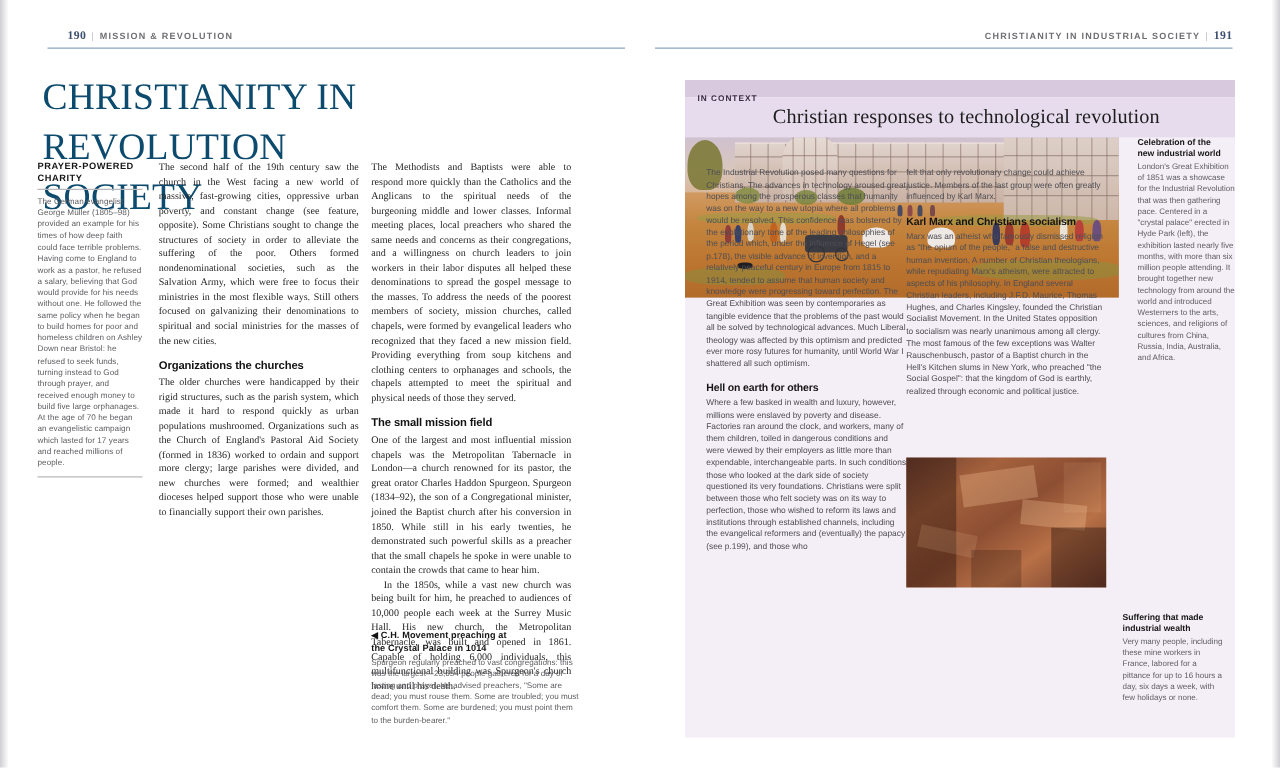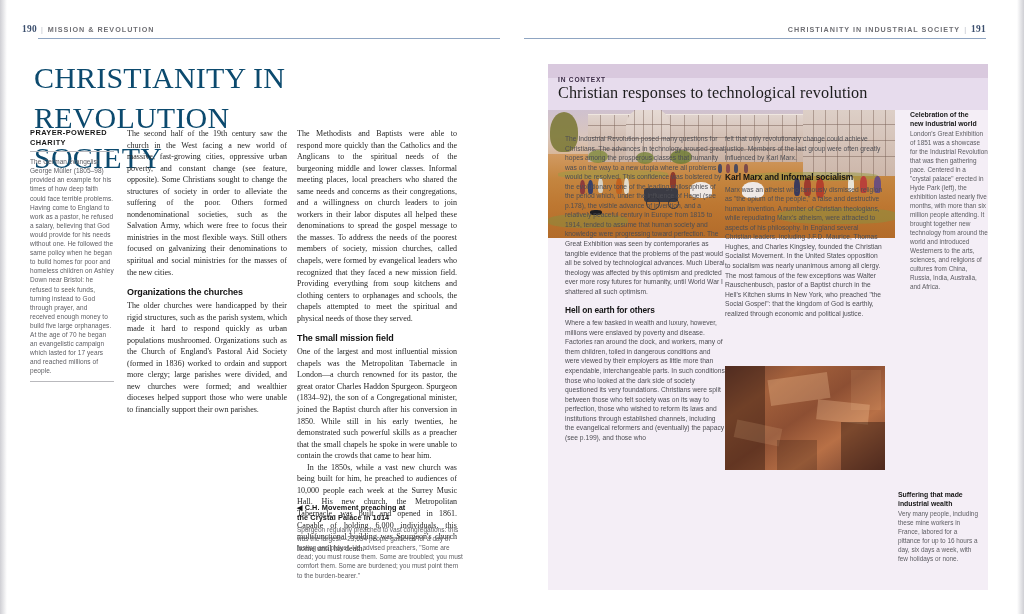--- a/index.html
+++ b/index.html
@@ -13,21 +13,21 @@
   .page { position:absolute; inset:0; }
 
   
   .runhead {
     position:absolute; top:24px; font-size:7.2px; letter-spacing:1.0px;
     color:#6f6f74; text-transform:uppercase; font-weight:600;
   }
   .runhead .folio { color:#3c4f6e; font-weight:700; font-size:9.4px; letter-spacing:0.3px;
                     font-family:"Liberation Serif", serif; }
   .runhead .sep { color:#b8bcc6; margin:0 4px; font-weight:400; }
-  .runhead-left { left:22px; }
+  .runhead-left { left:54px; }
   .runhead-right { right:38px;text-align:right; }
   .rule {
     position:absolute; top:38px; height:1px; background:#8fa5c2;
   }
   .rule-left { left:38px; width:462px; }
   .rule-right { right:38px; width:462px; }
 
   
   .left-page { position:absolute; left:0; top:0; width:512px; height:614px; }
 
@@ -85,21 +85,21 @@
     position:absolute; left:36px; top:64px; width:440px;
   }
   .incontext-bar {
     background:#d9c9de; height:14px; padding:3.5px 0 0 10px;
   }
   .incontext-bar span {
     font-size:6.6px; font-weight:700; letter-spacing:0.8px; color:#3b2b45;
     text-transform:uppercase;
   }
   .incontext-title {
-    background:#e7dced; padding:6px 0 7px 10px;
+    background:#e7dced; padding:6px 0 7px 10px;text-align:center;
   }
   .incontext-title span {
     font-family:"Liberation Serif", serif;
     font-size:16.2px; color:#1d1d1d; letter-spacing:0.1px;
   }
 
   .feature-body {
     position:absolute; left:36px; top:110px; width:440px; bottom:24px;
     background:#f4eef6;
   }
@@ -334,21 +334,21 @@
     </div>
 
     <div class="fcol f1">
       <p>The Industrial Revolution posed many questions for Christians. The advances in technology aroused great hopes among the prosperous classes that humanity was on the way to a new utopia where all problems would be resolved. This confidence was bolstered by the evolutionary tone of the leading philosophies of the period which, under the influence of Hegel (see p.178), the visible advance of invention, and a relatively peaceful century in Europe from 1815 to 1914, tended to assume that human society and knowledge were progressing toward perfection. The Great Exhibition was seen by contemporaries as tangible evidence that the problems of the past would all be solved by technological advances. Much Liberal theology was affected by this optimism and predicted ever more rosy futures for humanity, until World War I shattered all such optimism.</p>
       <h3>Hell on earth for others</h3>
       <p>Where a few basked in wealth and luxury, however, millions were enslaved by poverty and disease. Factories ran around the clock, and workers, many of them children, toiled in dangerous conditions and were viewed by their employers as little more than expendable, interchangeable parts. In such conditions those who looked at the dark side of society questioned its very foundations. Christians were split between those who felt society was on its way to perfection, those who wished to reform its laws and institutions through established channels, including the evangelical reformers and (eventually) the papacy (see p.199), and those who</p>
     </div>
 
     <div class="fcol f2">
       <p>felt that only revolutionary change could achieve justice. Members of the last group were often greatly influenced by Karl Marx.</p>
-      <h3>Karl Marx and Informal socialism</h3>
+      <h3>Karl Marx and Christians socialism</h3>
       <p>Marx was an atheist who famously dismissed religion as "the opium of the people," a false and destructive human invention. A number of Christian theologians, while repudiating Marx's atheism, were attracted to aspects of his philosophy. In England several Christian leaders, including J.F.D. Maurice, Thomas Hughes, and Charles Kingsley, founded the Christian Socialist Movement. In the United States opposition to socialism was nearly unanimous among all clergy. The most famous of the few exceptions was Walter Rauschenbusch, pastor of a Baptist church in the Hell's Kitchen slums in New York, who preached "the Social Gospel": that the kingdom of God is earthly, realized through economic and political justice.</p>
     </div>
 
     <div class="mine-img">
       <div class="mine-dark" style="left:0;top:0;width:40px;height:104px;"></div>
       <div class="mine-streak" style="left:44px;top:10px;width:60px;height:26px;transform:rotate(-8deg);"></div>
       <div class="mine-streak" style="left:92px;top:36px;width:52px;height:20px;transform:rotate(6deg);"></div>
       <div class="mine-dark" style="left:116px;top:56px;width:44px;height:48px;"></div>
       <div class="mine-streak" style="left:10px;top:58px;width:46px;height:18px;transform:rotate(12deg);opacity:.5;"></div>
       <div class="mine-dark" style="left:52px;top:74px;width:40px;height:30px;opacity:.6;"></div>

